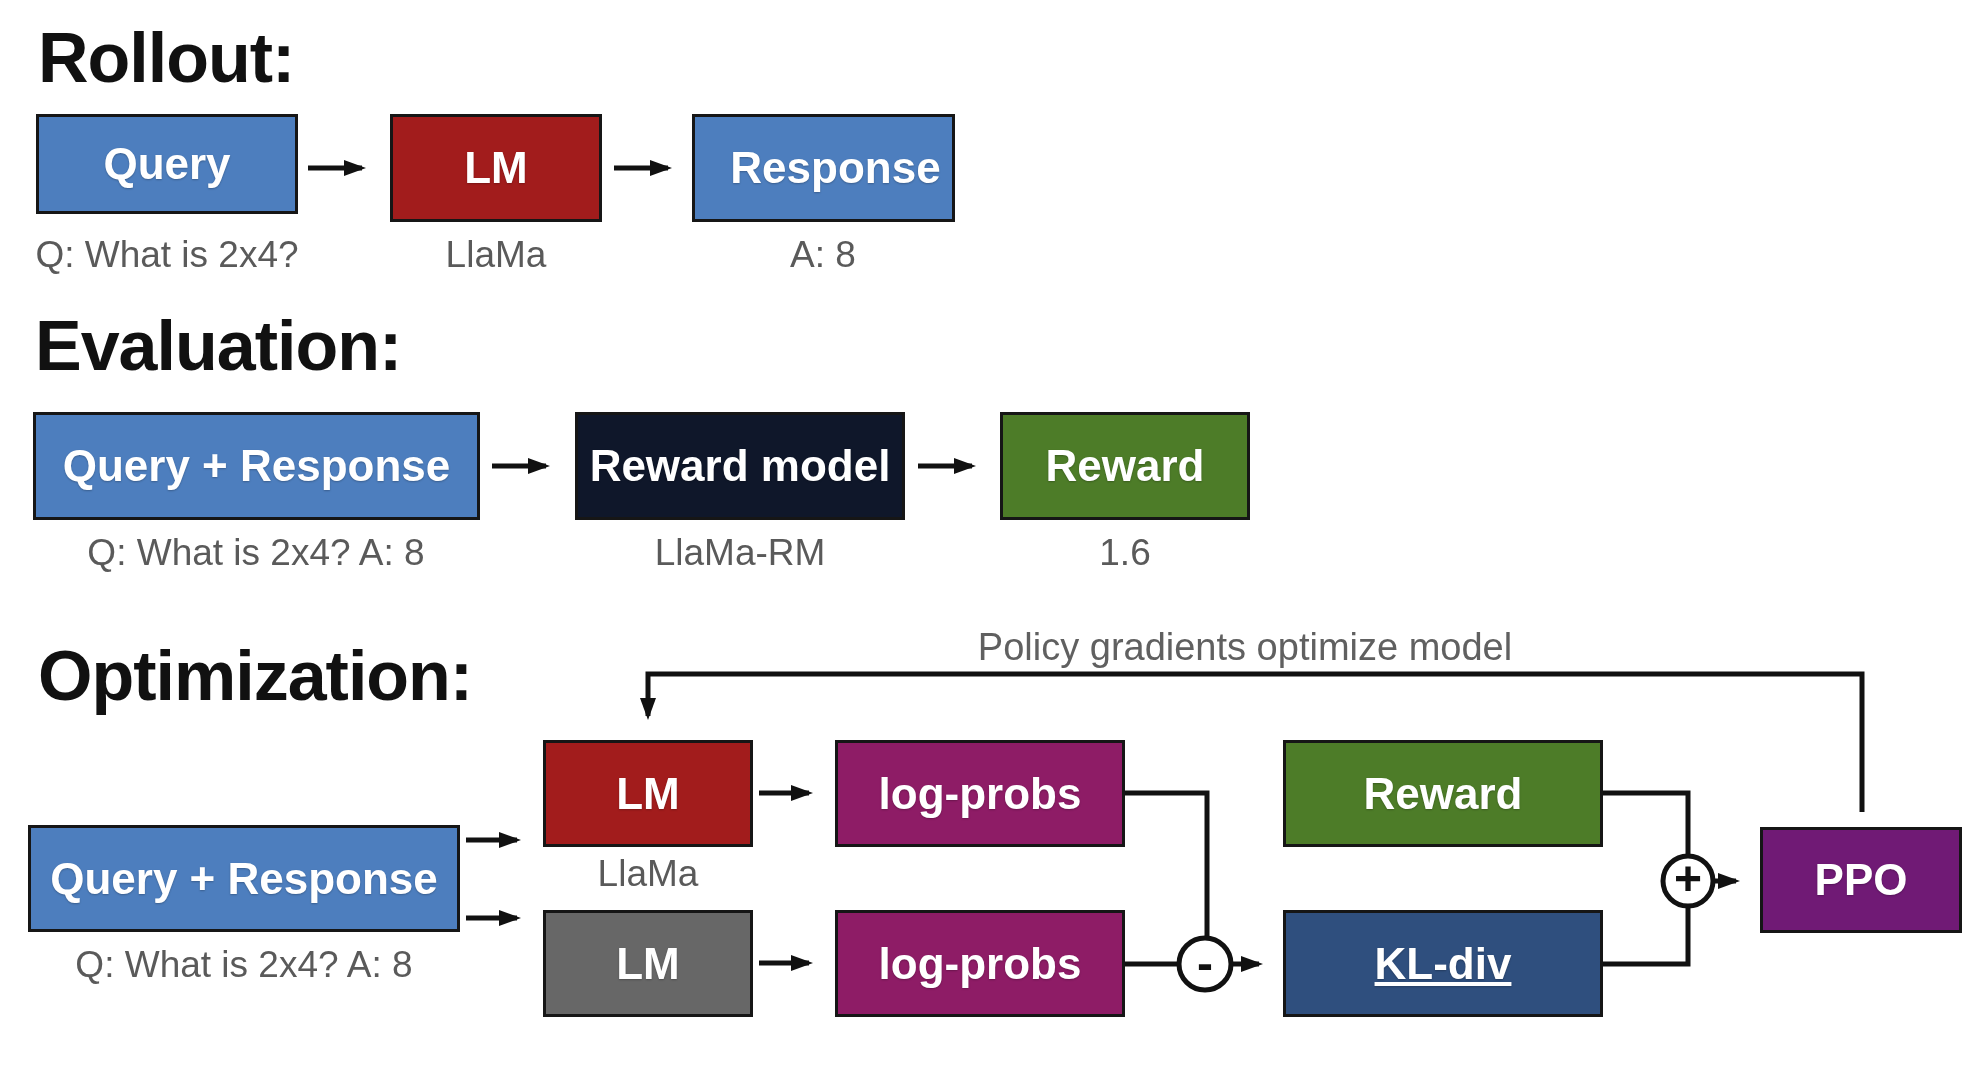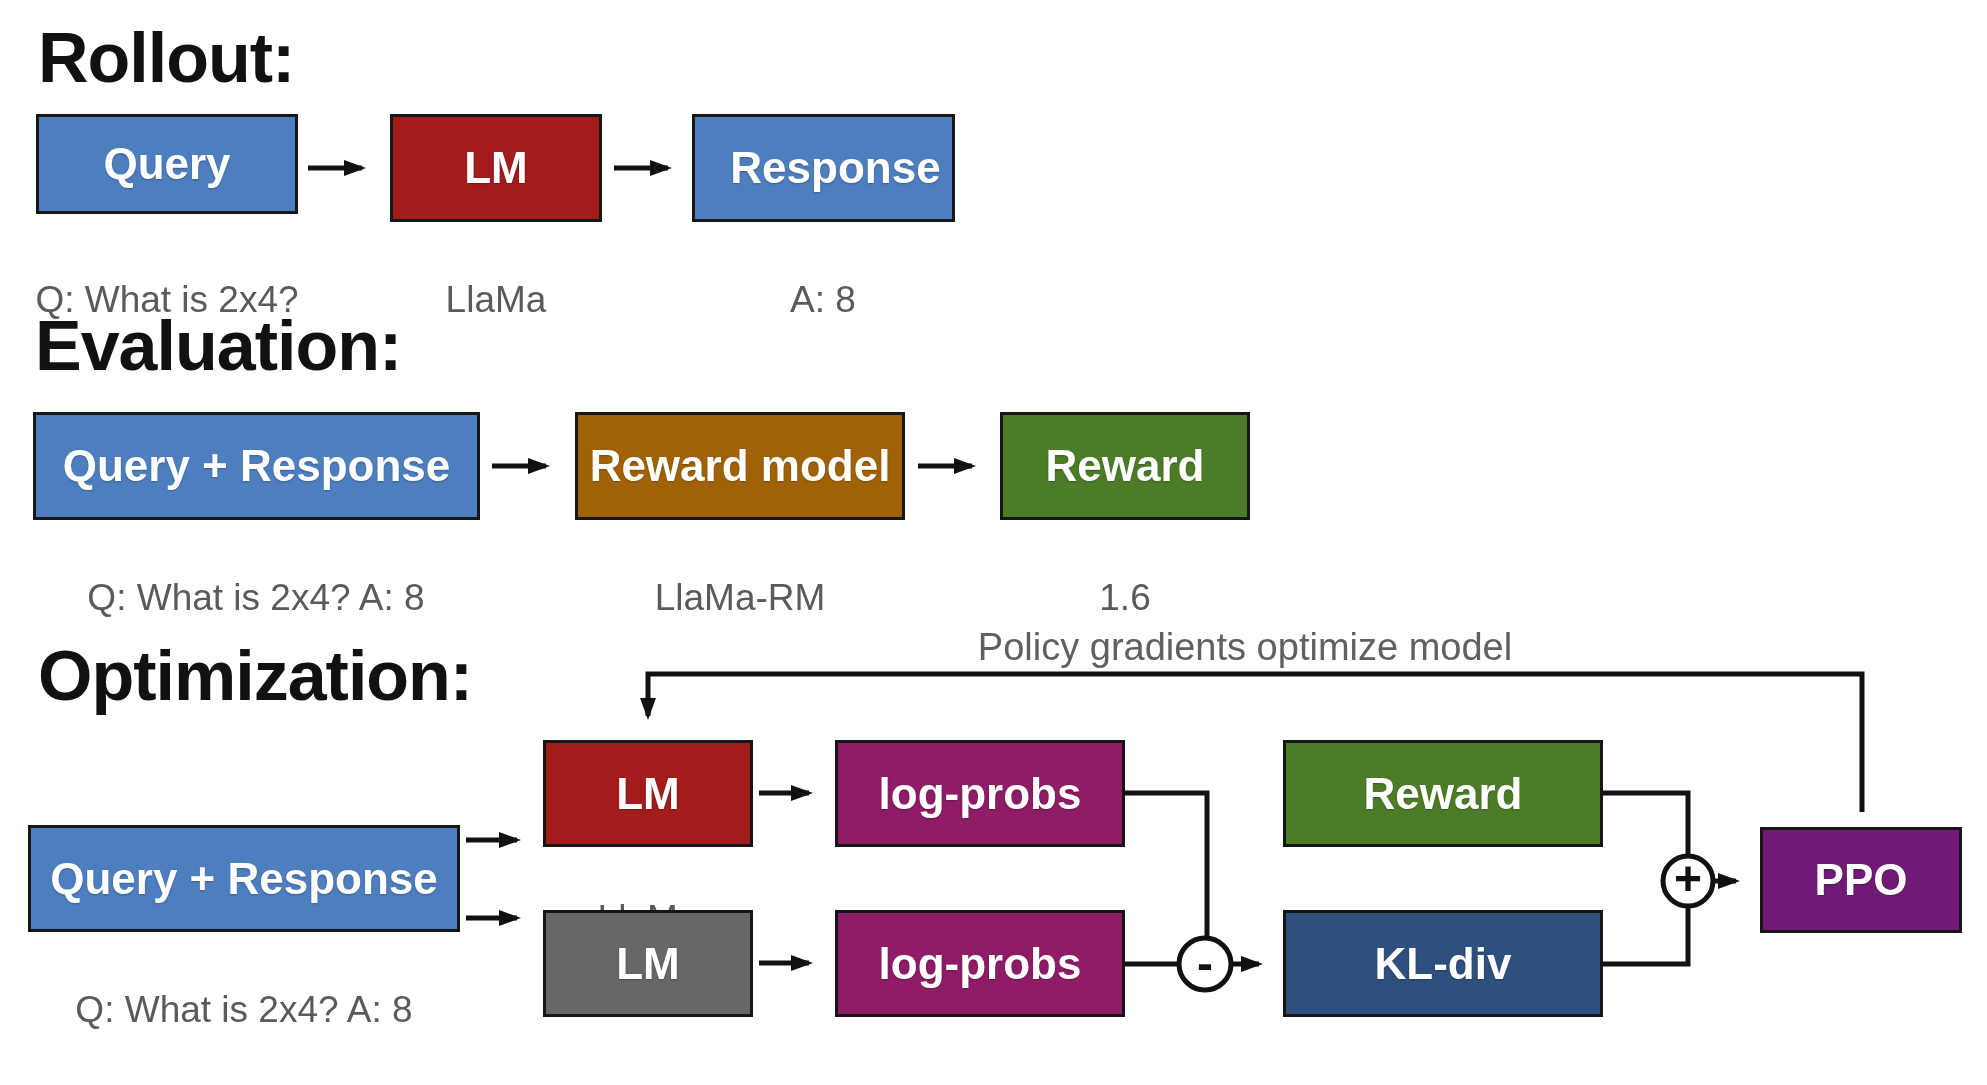--- a/index.html
+++ b/index.html
@@ -30,21 +30,20 @@
     font-weight:700;
     white-space:nowrap;
     text-shadow:0 1px 2px rgba(0,0,0,0.25);
   }
   .sublabel{
     position:absolute;
     transform:translateX(-50%);
     font-size:37px;
     color:#5a5a5a;
     white-space:nowrap;
-    margin-top:45px;
   }
   .annotation{
     position:absolute;
     transform:translateX(-50%);
     font-size:38px;
     color:#606060;
     white-space:nowrap;
   }
   svg#wires{position:absolute;left:0;top:0;}
   .wire{stroke:#111111;stroke-width:5;fill:none;}
@@ -99,21 +98,21 @@
   <div class="box" style="left: 390px; top: 114px; width: 212px; height: 108px; background-color: rgb(162, 28, 28);">LM</div>
   <div class="box" style="left: 692px; top: 114px; width: 263px; height: 108px; background-color: rgb(77, 126, 190); padding-left: 24px;">Response</div>
 
   <div class="sublabel" style="left:167px;top:234px;">Q: What is 2x4?</div>
   <div class="sublabel" style="left:496px;top:234px;">LlaMa</div>
   <div class="sublabel" style="left:823px;top:234px;">A: 8</div>
 
   <div class="heading" style="left:35px;top:306px;">Evaluation:</div>
 
   <div class="box" style="left: 33px; top: 412px; width: 447px; height: 108px; background-color: rgb(77, 126, 190);">Query + Response</div>
-  <div class="box" style="left: 575px; top: 412px; width: 330px; height: 108px; background-color: #a16207;">Reward model</div>
+  <div class="box" style="left: 575px; top: 412px; width: 330px; height: 108px; background-color: #0f172a;">Reward model</div>
   <div class="box" style="left: 1000px; top: 412px; width: 250px; height: 108px; background-color: rgb(77, 124, 40);">Reward</div>
 
   <div class="sublabel" style="left:256px;top:532px;">Q: What is 2x4? A: 8</div>
   <div class="sublabel" style="left:740px;top:532px;">LlaMa-RM</div>
   <div class="sublabel" style="left:1125px;top:532px;">1.6</div>
 
   <div class="heading" style="left:38px;top:636px;">Optimization:</div>
 
   <div class="annotation" style="left:1245px;top:626px;">Policy gradients optimize model</div>
 
@@ -122,17 +121,17 @@
 
   <div class="box" style="left: 543px; top: 740px; width: 210px; height: 107px; background-color: rgb(162, 28, 28);">LM</div>
   <div class="sublabel" style="left:648px;top:853px;">LlaMa</div>
 
   <div class="box" style="left: 543px; top: 910px; width: 210px; height: 107px; background-color: rgb(103, 103, 103);">LM</div>
 
   <div class="box" style="left: 835px; top: 740px; width: 290px; height: 107px; background-color: rgb(142, 28, 102);">log-probs</div>
   <div class="box" style="left: 835px; top: 910px; width: 290px; height: 107px; background-color: rgb(142, 28, 102);">log-probs</div>
 
   <div class="box" style="left: 1283px; top: 740px; width: 320px; height: 107px; background-color: rgb(77, 124, 40);">Reward</div>
-  <div class="box" style="left: 1283px; top: 910px; width: 320px; height: 107px; background-color: rgb(47, 79, 126);">KL-div</div>
+  <div class="box" style="left: 1283px; top: 910px; width: 320px; height: 107px; background-color: rgb(47, 79, 126); text-decoration: underline;">KL-div</div>
 
   <div class="box" style="left: 1760px; top: 827px; width: 202px; height: 106px; background-color: #701a75;">PPO</div>
 
 </div>
 
 </body></html>

